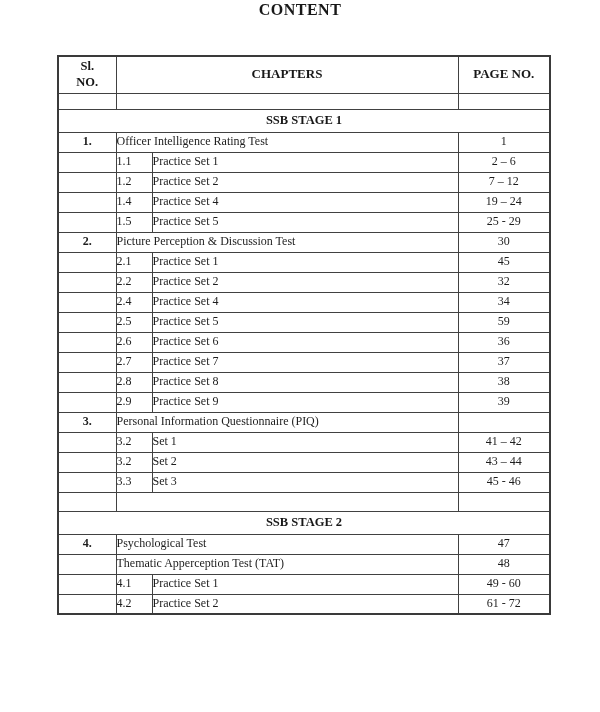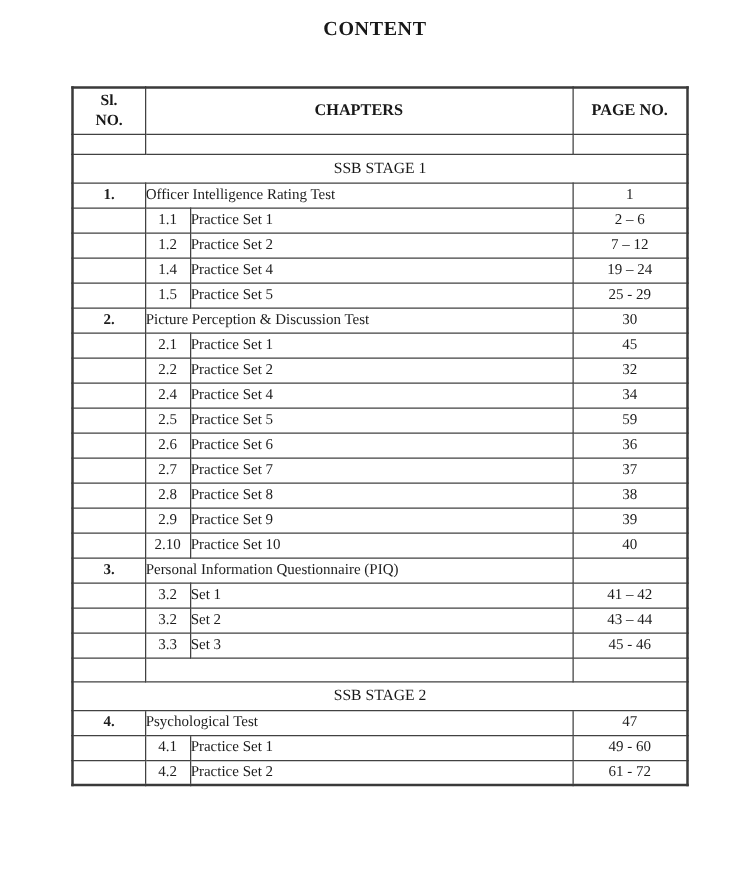--- a/index.html
+++ b/index.html
@@ -5,21 +5,20 @@
   html, body { margin: 0; padding: 0; }
   body {
     width: 600px; height: 712px;
     background: #ffffff;
     font-family: "Liberation Serif", "DejaVu Serif", serif;
     color: #1d1d1d;
     overflow: hidden;
   }
   .page { width: 600px; height: 712px; box-sizing: border-box; }
   .doc-title {
-    padding-top: 14px;
     text-align: center;
     font-size: 16px;
     font-weight: bold;
     letter-spacing: 0.5px;
     color: #181818;
     line-height: 20px;
   }
   table.toc {
     border-collapse: collapse;
     table-layout: fixed;
@@ -42,27 +41,27 @@
   tr.r-sect  { height: 23px; }
   tr.r-body  { height: 20px; }
   .head-cell {
     font-weight: bold;
     text-align: center;
     font-size: 13px;
     color: #181818;
   }
   .head-sl { white-space: pre-line; font-size: 12.5px; line-height: 1.25; }
   .sect-cell {
-    font-weight: normal;
+    font-weight: bold;
     text-align: center;
     font-size: 12.5px;
     color: #181818;
   }
   .sl-cell   { text-align: center; font-weight: bold; font-size: 12px; }
-  .num-cell  { text-align: center; font-size: 12px; }
+  .num-cell  { font-size: 12px; }
   .title-cell{ text-align: left; padding-left: 0; font-size: 12px; }
   .page-cell { text-align: center; font-size: 12px; }
 </style>
 </head>
 <body>
 
 <div class="page">
   <div class="doc-title">CONTENT</div>
 
   <table class="toc">
@@ -163,26 +162,20 @@
           <td class="title-cell">Practice Set 8</td>
           <td class="page-cell">38</td>
         </tr>
         <tr class="r-body">
           <td class="sl-cell"></td>
           <td class="num-cell">2.9</td>
           <td class="title-cell">Practice Set 9</td>
           <td class="page-cell">39</td>
         </tr>
         <tr class="r-body">
-          <td class="sl-cell"></td>
-          <td class="num-cell">2.10</td>
-          <td class="title-cell">Practice Set 10</td>
-          <td class="page-cell">40</td>
-        </tr>
-        <tr class="r-body">
           <td class="sl-cell">3.</td>
           <td class="title-cell" colspan="2">Personal Information Questionnaire (PIQ)</td>
           <td class="page-cell"></td>
         </tr>
         <tr class="r-body">
           <td class="sl-cell"></td>
           <td class="num-cell">3.2</td>
           <td class="title-cell">Set 1</td>
           <td class="page-cell">41 – 42</td>
         </tr>
@@ -203,20 +196,25 @@
           <td class="title-cell" colspan="2"></td>
           <td class="page-cell"></td>
         </tr>
         <tr class="r-sect">
           <td class="sect-cell" colspan="4">SSB STAGE 2</td>
         </tr>
         <tr class="r-body">
           <td class="sl-cell">4.</td>
           <td class="title-cell" colspan="2">Psychological Test</td>
           <td class="page-cell">47</td>
+        </tr>
+        <tr class="r-body">
+          <td class="sl-cell"></td>
+          <td class="title-cell" colspan="2">Thematic Apperception Test (TAT)</td>
+          <td class="page-cell">48</td>
         </tr>
         <tr class="r-body">
           <td class="sl-cell"></td>
           <td class="num-cell">4.1</td>
           <td class="title-cell">Practice Set 1</td>
           <td class="page-cell">49 - 60</td>
         </tr>
         <tr class="r-body">
           <td class="sl-cell"></td>
           <td class="num-cell">4.2</td>

